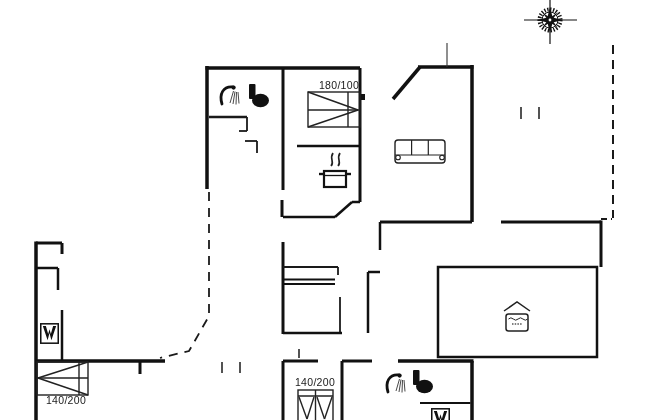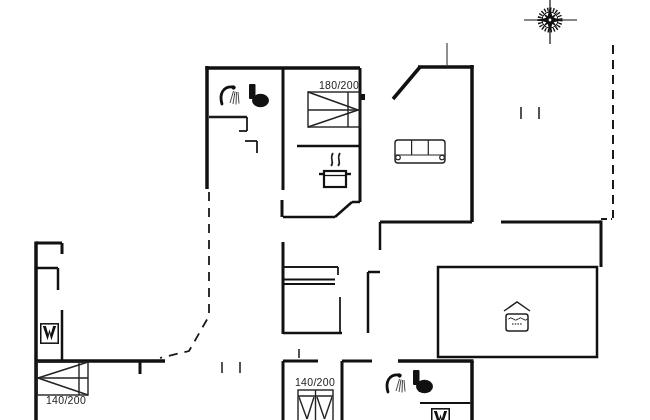--- a/index.html
+++ b/index.html
@@ -190,16 +190,16 @@
         <polygon points="13,0 2.6,-2.6 0,0 2.6,2.6"></polygon>
         <polygon points="7.8,-7.8 1.8,-3.4 0,0 3.4,-1.8"></polygon>
         <polygon points="-7.8,-7.8 -1.8,-3.4 0,0 -3.4,-1.8"></polygon>
         <polygon points="7.8,7.8 1.8,3.4 0,0 3.4,1.8"></polygon>
         <polygon points="-7.8,7.8 -1.8,3.4 0,0 -3.4,1.8"></polygon>
       </g>
       <circle cx="0" cy="0" r="1.4" fill="#fff"></circle>
     </g>
   </svg>
 
-  <div class="plan-label" style="left:339px;top:79px;">180/200</div>
+  <div class="plan-label" style="left:339px;top:79px;">180/100</div>
   <div class="plan-label" style="left:66px;top:394px;">140/200</div>
   <div class="plan-label" style="left:315px;top:376px;">140/200</div>
 </div>
 
 </body></html>

